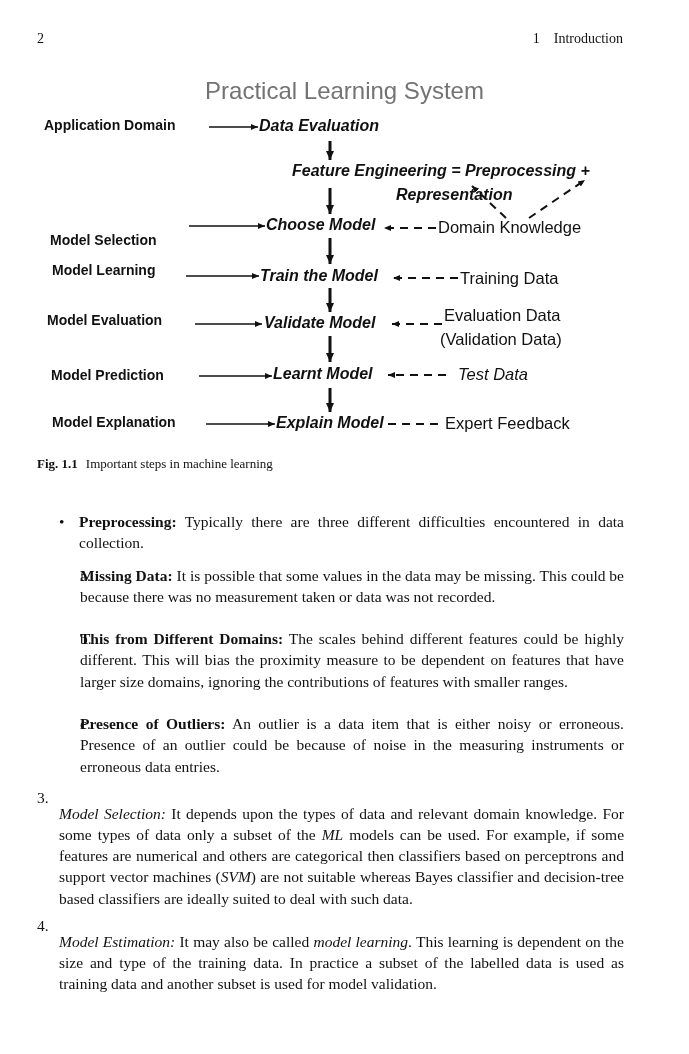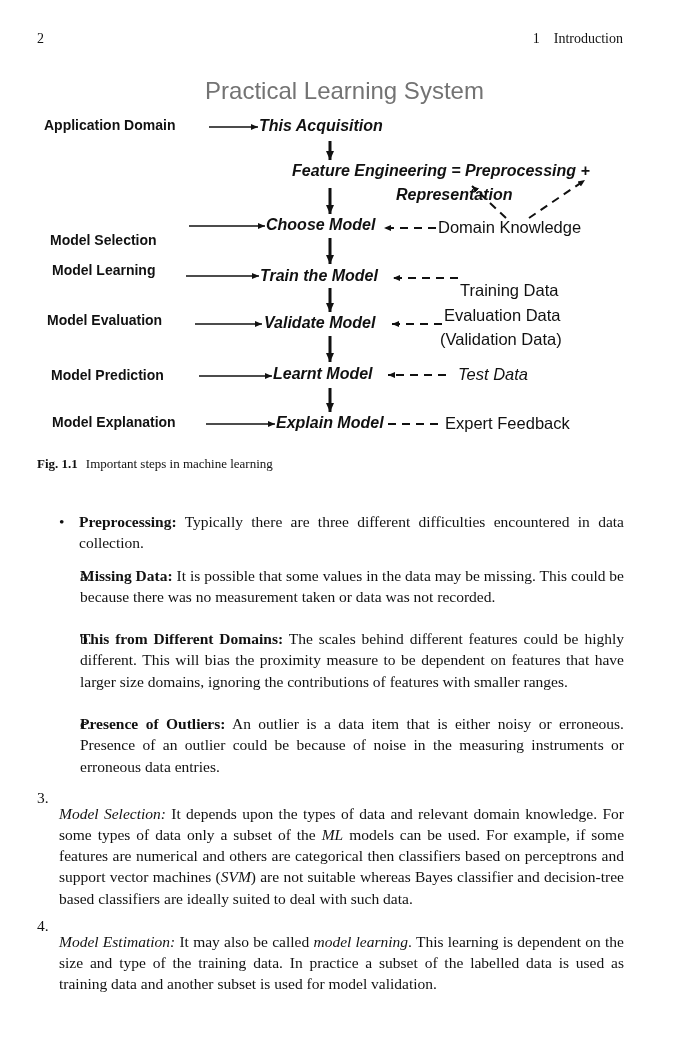--- a/index.html
+++ b/index.html
@@ -88,31 +88,31 @@
     </g>
   </svg>
 
   <div class="abs sans fig-left" style="left:44px; top:117px;">Application Domain</div>
   <div class="abs sans fig-left" style="left:50px; top:216px;margin-top:16px;">Model Selection</div>
   <div class="abs sans fig-left" style="left:52px; top:262px;">Model Learning</div>
   <div class="abs sans fig-left" style="left:47px; top:312px;">Model Evaluation</div>
   <div class="abs sans fig-left" style="left:51px; top:367px;">Model Prediction</div>
   <div class="abs sans fig-left" style="left:52px; top:414px;">Model Explanation</div>
 
-  <div class="abs sans fig-center" style="left:259px; top:117px;">This Acquisition</div>
+  <div class="abs sans fig-center" style="left:259px; top:117px;">Data Evaluation</div>
   <div class="abs sans fig-center" style="left:292px; top:162px;">Feature Engineering = Preprocessing +</div>
   <div class="abs sans fig-center" style="left:396px; top:186px;">Representation</div>
   <div class="abs sans fig-center" style="left:266px; top:216px;">Choose Model</div>
   <div class="abs sans fig-center" style="left:260px; top:267px;">Train the Model</div>
   <div class="abs sans fig-center" style="left:264px; top:314px;">Validate Model</div>
   <div class="abs sans fig-center" style="left:273px; top:365px;">Learnt Model</div>
   <div class="abs sans fig-center" style="left:276px; top:414px;">Explain Model</div>
 
   <div class="abs sans fig-right" style="left:438px; top:218px;">Domain Knowledge</div>
-  <div class="abs sans fig-right" style="left:460px; top:281px;text-align:center;">Training Data</div>
+  <div class="abs sans fig-right" style="left:460px; top:269px;text-align:center;">Training Data</div>
   <div class="abs sans fig-right" style="left:444px; top:306px;">Evaluation Data</div>
   <div class="abs sans fig-right" style="left:440px; top:330px;">(Validation Data)</div>
   <div class="abs sans fig-right" style="left:458px; top:365px;font-style:italic;">Test Data</div>
   <div class="abs sans fig-right" style="left:445px; top:414px;">Expert Feedback</div>
 </div>
 
 <div class="abs caption">
   <b>Fig. 1.1</b><span>Important steps in machine learning</span>
 </div>
 

